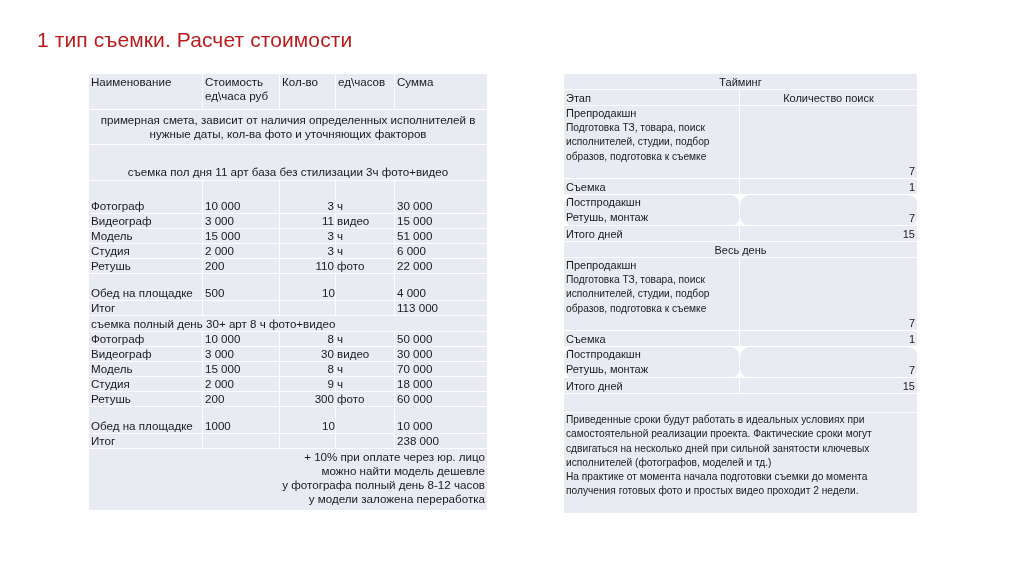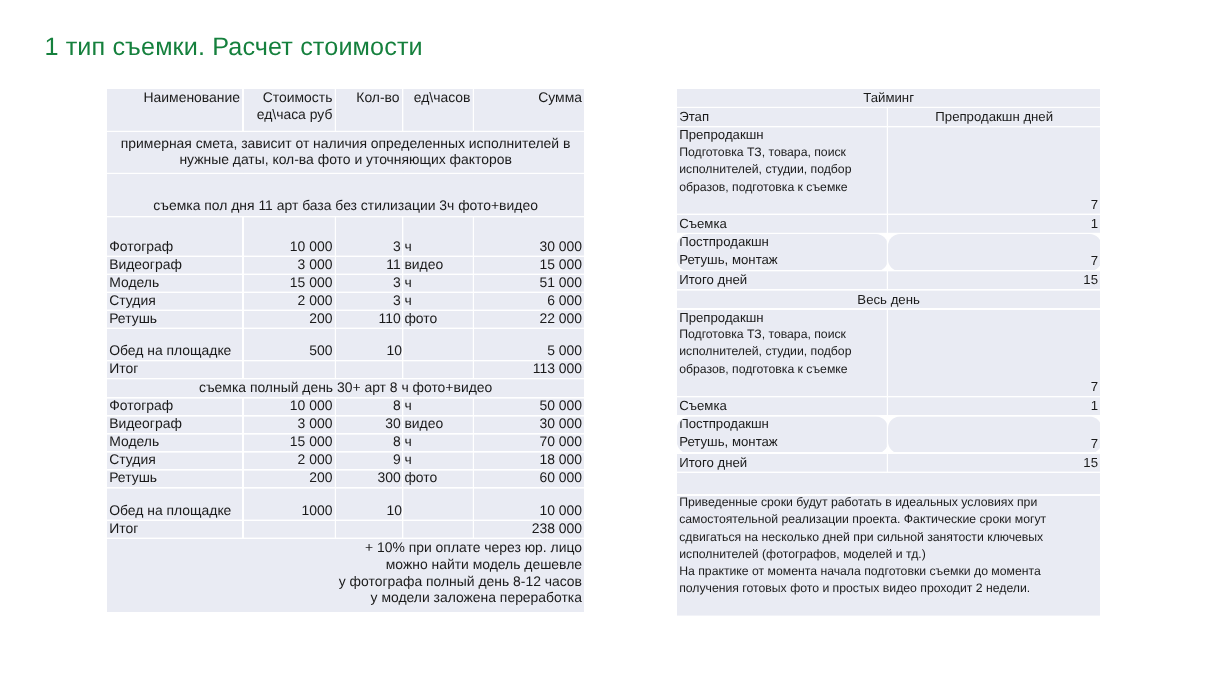--- a/index.html
+++ b/index.html
@@ -10,50 +10,50 @@
     }
     body {
       position: relative;
       font-family: "Liberation Sans", "DejaVu Sans", sans-serif;
       color: #1a1a1a;
     }
     .slide-title {
       position: absolute;
       left: 37px; top: 28px;
       font-size: 21px;
-      color: #15803d;
+      color: #b91c1c;
       letter-spacing: 0.1px;
     }
     table {
       border-collapse: collapse;
       position: absolute;
       table-layout: fixed;
       font-size: 11.6px;
     }
     td {
       background: #e9ebf3;
       border: 1.5px solid #ffffff;
       padding: 0 2px;
       vertical-align: bottom;
       line-height: 14px;
       white-space: nowrap;
       overflow: hidden;
     }
     
     #cost-table { left: 88px; top: 73px; width: 399px; }
-    #cost-table td.c { text-align: right; }
-    #cost-table td.r { text-align: right; }
+    #cost-table td.c { text-align: left; }
+    #cost-table td.r { }
     #cost-table td.l { text-align: left; }
     #cost-table tr.hdr td { vertical-align: top; height: 34px; padding-top: 1px; }
     #cost-table tr.note td { white-space: normal; text-align: center; vertical-align: middle; height: 34px; padding: 0 4px; }
     #cost-table tr.sect1 td { height: 34px; text-align: center; vertical-align: bottom; padding-bottom: 1px; }
     #cost-table tr.row td { height: 14px; }
     #cost-table tr.first td { height: 32px; }
     #cost-table tr.tall td { height: 26px; }
-    #cost-table tr.sect2 td { height: 15px; text-align: center; }
+    #cost-table tr.sect2 td { height: 15px; }
     #cost-table tr.foot td { white-space: normal; text-align: right; vertical-align: top; height: 60px; padding-top: 1px; }
     #cost-table td.qty { text-align: right; padding-right: 1px; }
     #cost-table td.unit { text-align: left; padding-left: 1px; }
 
     
     #timing-table { left: 563px; top: 73px; width: 354px; font-size: 11px; }
     #timing-table td { line-height: 14.5px; }
     #timing-table td.c { text-align: center; }
     #timing-table td.r { text-align: right; }
     #timing-table td.l { text-align: left; }
@@ -128,21 +128,21 @@
     <td class="r">200</td>
     <td class="qty">110</td>
     <td class="unit">фото</td>
     <td class="r">22 000</td>
   </tr>
   <tr class="row tall">
     <td class="l">Обед на площадке</td>
     <td class="r">500</td>
     <td class="l" style="padding-left:42px">10</td>
     <td class="unit"></td>
-    <td class="r">5 000</td>
+    <td class="r">4 000</td>
   </tr>
   <tr class="row">
     <td class="l">Итог</td>
     <td></td>
         <td></td>
         <td></td>
     <td class="r">113 000</td>
   </tr>
   <tr class="sect2">
     <td colspan="5">съемка полный день 30+ арт 8 ч фото+видео</td>
@@ -212,21 +212,21 @@
   <colgroup>
       <col style="width:176px">
       <col style="width:178px">
     </colgroup>
   <tbody>
       <tr class="h">
     <td colspan="2" class="c">Тайминг</td>
   </tr>
   <tr class="h">
     <td class="l">Этап</td>
-    <td class="c">Препродакшн дней</td>
+    <td class="c">Количество поиск</td>
   </tr>
 
   <tr class="pre">
     <td class="l" style="white-space:normal">
       <div>Препродакшн</div>
       <div class="sub">Подготовка ТЗ, товара, поиск исполнителей, студии, подбор образов, подготовка к съемке</div>
     </td>
     <td class="r">7</td>
   </tr>
   <tr class="h">

